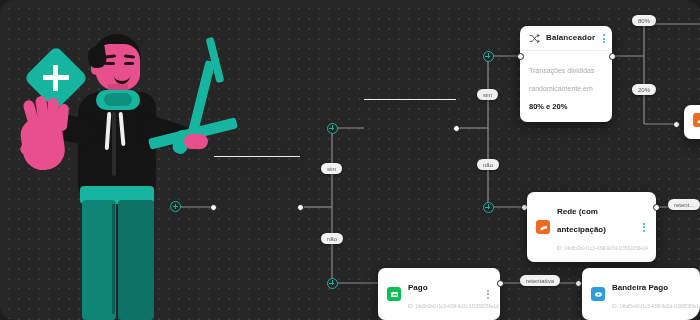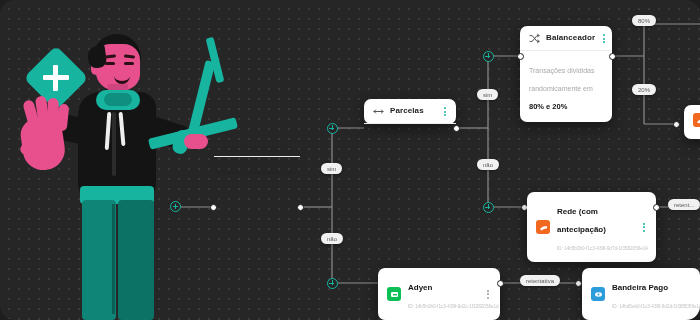--- a/index.html
+++ b/index.html
@@ -240,33 +240,20 @@
       <div class="divider"></div>
     </div>
     <div class="dot" style="left:297px;top:203.5px;"></div>
 
     <div class="epill" style="left:321px;top:163px;">sim</div>
     <div class="epill" style="left:321px;top:233px;">não</div>
     <div class="plusnode" style="left:326.5px;top:122.5px;"></div>
     <div class="plusnode" style="left:326.5px;top:277.5px;"></div>
 
     <div class="card" style="left:364px;top:99px;width:92px;">
-      <div class="card-head">
-        <span class="head-ico">
-          <svg width="11" height="11" viewBox="0 0 11 11">
-            <path d="M1 5.5h9M2.6 3.9 1 5.5l1.6 1.6M8.4 3.9 10 5.5 8.4 7.1" fill="none" stroke="#555" stroke-width="1" stroke-linecap="round" stroke-linejoin="round"></path>
-          </svg>
-        </span>
-        <span class="card-title">Parcelas</span>
-        <span class="kebab">
-            <i></i>
-            <i></i>
-            <i></i>
-          </span>
-      </div>
       <div class="divider"></div>
     </div>
     <div class="dot" style="left:453px;top:124.5px;"></div>
 
     <div class="epill" style="left:477px;top:89px;">sim</div>
     <div class="epill" style="left:477px;top:159px;">não</div>
     <div class="plusnode" style="left:482.5px;top:50.5px;"></div>
     <div class="plusnode" style="left:482.5px;top:201.5px;"></div>
 
     <div class="card" style="left:520px;top:26px;width:92px;">
@@ -331,21 +318,21 @@
 
     <div class="card" style="left:378px;top:268px;width:122px;">
       <div class="pcard">
         <span class="pico" style="background:#0abf53;">
           <svg width="9" height="9" viewBox="0 0 9 9">
               <rect x="1" y="2" width="7" height="5" rx="1" fill="#fff"></rect>
               <rect x="3" y="4" width="4" height="1.4" fill="#0abf53"></rect>
             </svg>
         </span>
         <span class="ptxt">
-          <span class="ptitle">Adyen</span>
+          <span class="ptitle">Pago</span>
           <span class="pid">ID: 14b5b0b0-f1c3-439f-9d2c-1f3282056e1d</span>
         </span>
         <span class="kebab grey">
             <i></i>
             <i></i>
             <i></i>
           </span>
       </div>
     </div>
     <div class="dot" style="left:497px;top:279.5px;"></div>

